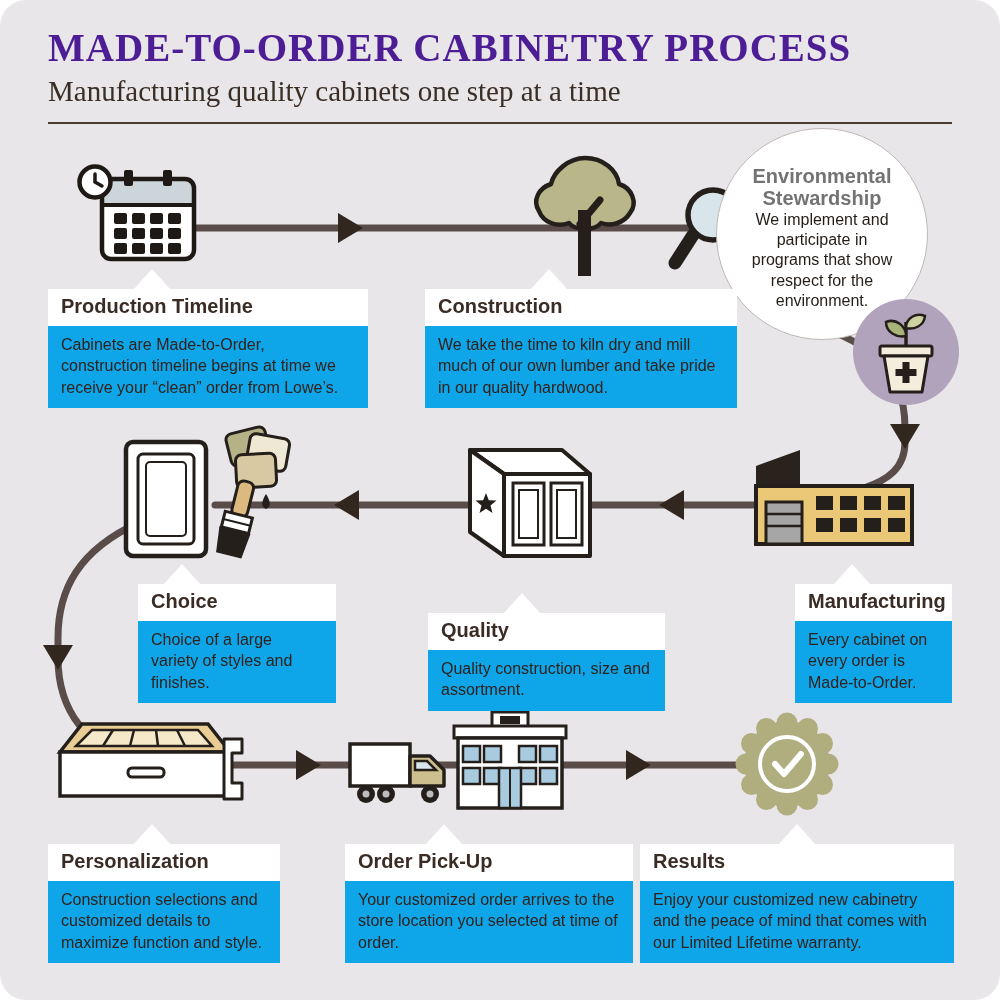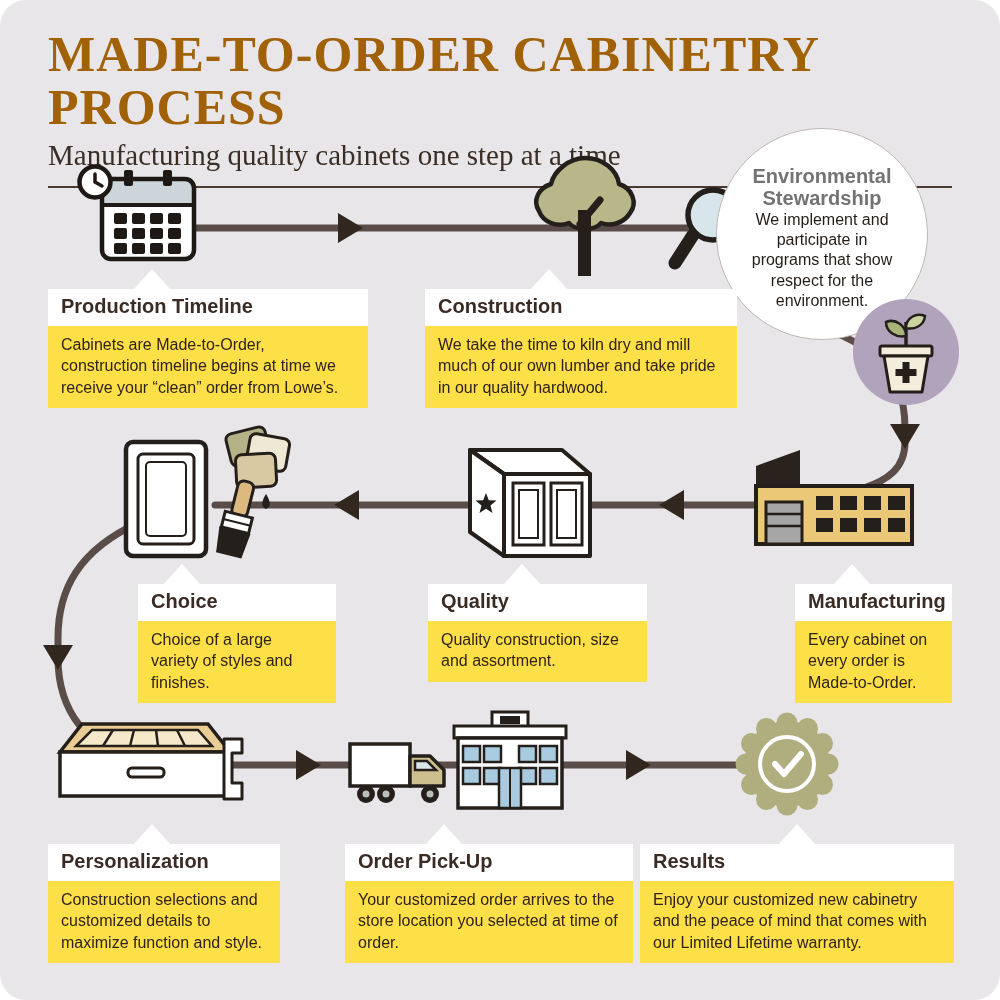--- a/index.html
+++ b/index.html
@@ -1,34 +1,34 @@
 <!DOCTYPE html>
 <html><head>
 <meta charset="utf-8">
 <style>
   * { margin:0; padding:0; box-sizing:border-box; }
   html,body { background:#ffffff; font-family:"Liberation Sans", sans-serif; }
   .canvas { position:relative; width:1000px; height:1000px; background:#e8e6e8; border-radius:26px; overflow:hidden; }
 
   .header { position:absolute; left:48px; top:28px; width:904px; }
-  .page-title { font-family:"Liberation Serif", serif; font-weight:700; font-size:50px; line-height:1.05; letter-spacing:1px; color:#a16207; }
+  .page-title { font-family:"Liberation Serif", serif; font-weight:700; font-size:39px; line-height:1.05; letter-spacing:1px; color:#4c1d95; }
   .page-subtitle { font-family:"Liberation Serif", serif; font-weight:400; font-size:29px; margin-top:6px; color:#3a2e26; }
   .rule { height:2px; background:#4a3a30; margin-top:14px; }
 
   .flow { position:absolute; left:0; top:0; }
 
   .icon { position:absolute; }
 
   .card { position:absolute; }
   .pointer { position:absolute; top:1px; width:0; height:0;
              border-left:19px solid transparent; border-right:19px solid transparent;
              border-bottom:21px solid #ffffff; }
   .card-title { position:relative; margin-top:21px; background:#ffffff; color:#3a2c24;
                 font-weight:bold; font-size:20px; padding:6px 13px 8px; white-space:nowrap; }
-  .card-desc { background:#fde047; color:#2f221c; font-size:16px; line-height:1.34; padding:8px 13px 10px; }
+  .card-desc { background:#0ea5e9; color:#2f221c; font-size:16px; line-height:1.34; padding:8px 13px 10px; }
 
   .env { position:absolute; left:716px; top:128px; width:212px; height:212px;
          background:#ffffff; border:1px solid #bdb8b6; border-radius:50%;
          text-align:center; padding:36px 26px 0; }
   .env-title { font-size:20px; font-weight:bold; color:#737373; line-height:1.12; }
   .env-desc  { font-size:16px; color:#241d18; line-height:1.27; }
 </style>
 </head>
 <body>
 
@@ -239,21 +239,21 @@
     <div class="card-title">Construction</div>
     <div class="card-desc">We take the time to kiln dry and mill much of our own lumber and take pride in our quality hardwood.</div>
   </div>
 
   <div class="card" style="left:108px; top:563px; width:228px;padding-left:30px;">
     <div class="pointer" style="left:55px;"></div>
     <div class="card-title">Choice</div>
     <div class="card-desc">Choice of a large variety of styles and finishes.</div>
   </div>
 
-  <div class="card" style="left:428px; top:563px; width:219px;">
+  <div class="card" style="left:428px; top:592px; width:237px;">
     <div class="pointer" style="left:75px;"></div>
     <div class="card-title">Quality</div>
     <div class="card-desc">Quality construction, size and assortment.</div>
   </div>
 
   <div class="card" style="left:755px; top:563px; width:197px;padding-left:40px;">
     <div class="pointer" style="left:78px;"></div>
     <div class="card-title">Manufacturing</div>
     <div class="card-desc">Every cabinet on every order is Made-to-Order.</div>
   </div>

